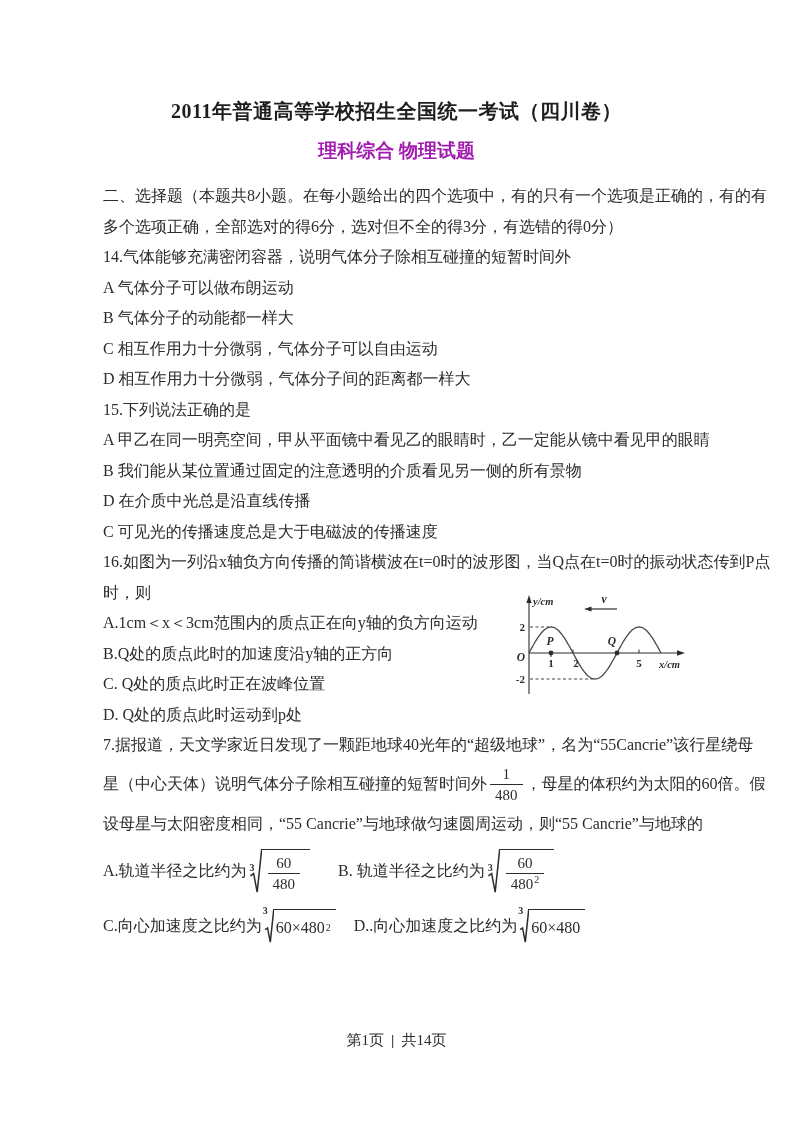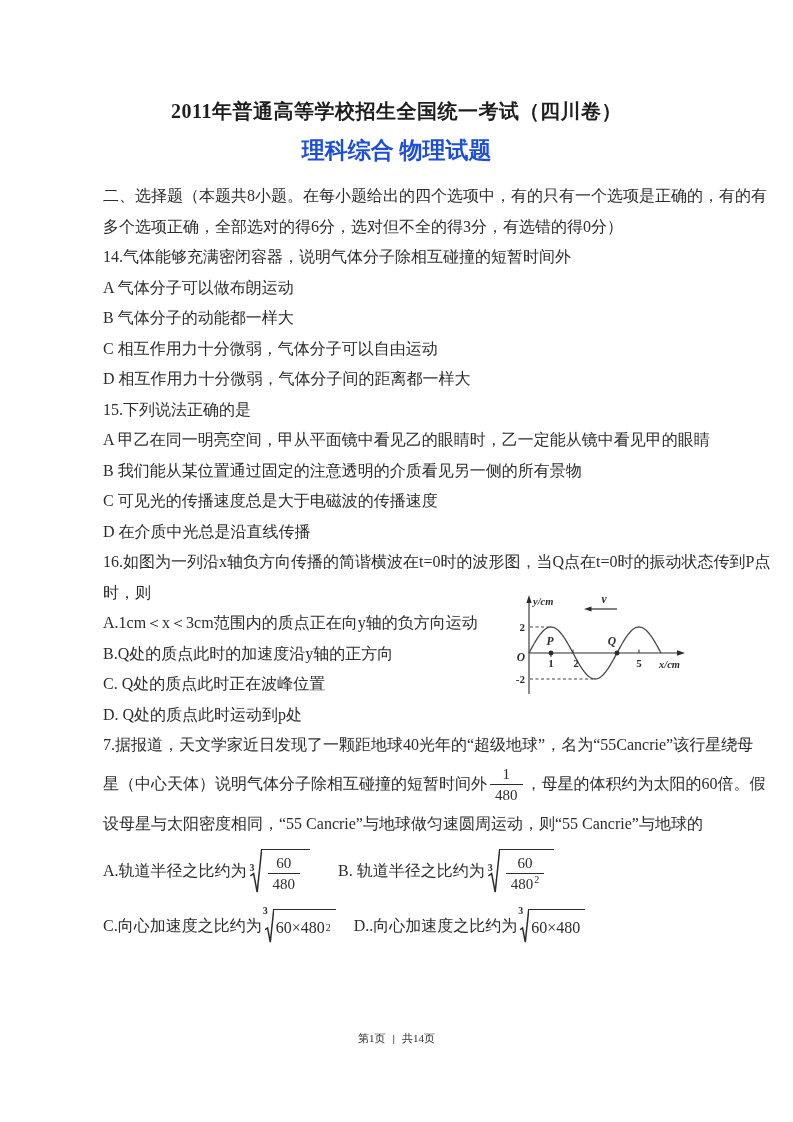--- a/index.html
+++ b/index.html
@@ -17,23 +17,23 @@
     margin-top:96px;
     text-align:center;
     font-size:20px; font-weight:700;
     line-height:30px;
     color:#1e1e1e;
     letter-spacing:0.5px;
   }
   .subtitle {
     margin-top:12px;
     text-align:center;
-    font-size:23px; font-weight:700;
+    font-size:19px; font-weight:700;
     line-height:26px;
-    color:#1d4ed8;
+    color:#a21caf;
   }
   .content {
     margin:17px 90px 0 103px;
     font-size:16px;
   }
   .line {
     line-height:30.5px;
     white-space:nowrap;
   }
   .q16 { position:relative; }
@@ -83,21 +83,21 @@
   sup { font-size:10px; vertical-align:super; line-height:0; margin-left:1px; }
   .optrow { display:flex; align-items:center; white-space:nowrap; }
   .optrow .opt { display:inline-flex; align-items:center; }
   .row1 { height:58px; margin-top:4px; }
   .row1 .opt + .opt { margin-left:28px; }
   .row2 { height:40px; margin-top:6px; }
   .row2 .opt + .opt { margin-left:18px; }
   .footer {
     position:absolute; top:1031px; left:0; right:0;
     text-align:center;
-    font-size:11px; color:#2c2c2c;
+    font-size:15px; color:#2c2c2c;
   }
   .footer .sep { font-weight:700; margin:0 7px; color:#3a3a3a; }
 </style>
 </head>
 <body>
 
 <div class="page">
 
   <div class="title">2011年普通高等学校招生全国统一考试（四川卷）</div>
   <div class="subtitle">理科综合 物理试题</div>
@@ -109,22 +109,22 @@
 
     <div class="line">14.气体能够充满密闭容器，说明气体分子除相互碰撞的短暂时间外</div>
     <div class="line">A 气体分子可以做布朗运动</div>
     <div class="line">B 气体分子的动能都一样大</div>
     <div class="line">C 相互作用力十分微弱，气体分子可以自由运动</div>
     <div class="line">D 相互作用力十分微弱，气体分子间的距离都一样大</div>
 
     <div class="line">15.下列说法正确的是</div>
     <div class="line">A 甲乙在同一明亮空间，甲从平面镜中看见乙的眼睛时，乙一定能从镜中看见甲的眼睛</div>
     <div class="line">B 我们能从某位置通过固定的注意透明的介质看见另一侧的所有景物</div>
+    <div class="line">D 在介质中光总是沿直线传播</div>
     <div class="line">C 可见光的传播速度总是大于电磁波的传播速度</div>
-    <div class="line">D 在介质中光总是沿直线传播</div>
 
     <div class="q16">
       <div class="line">16.如图为一列沿x轴负方向传播的简谐横波在t=0时的波形图，当Q点在t=0时的振动状态传到P点</div>
       <div class="line">时，则</div>
       <div class="line">A.1cm＜x＜3cm范围内的质点正在向y轴的负方向运动</div>
       <div class="line">B.Q处的质点此时的加速度沿y轴的正方向</div>
       <div class="line">C. Q处的质点此时正在波峰位置</div>
       <div class="line">D. Q处的质点此时运动到p处</div>
 
       <svg class="figure" viewBox="0 0 200 120">

